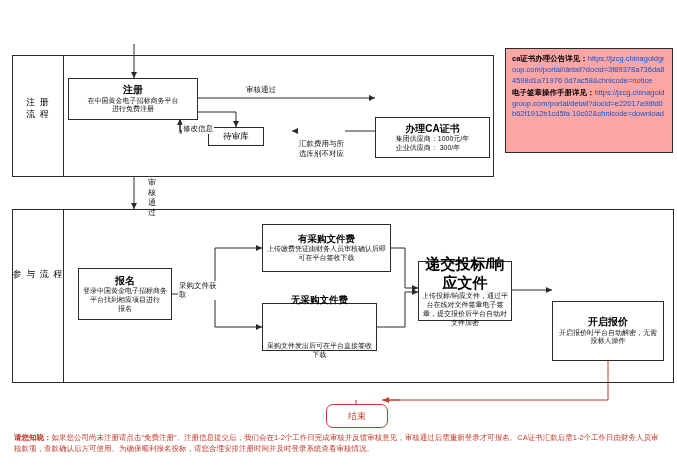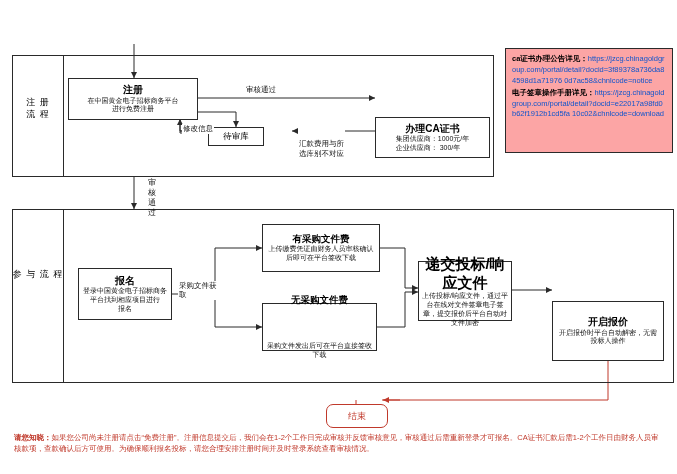--- a/index.html
+++ b/index.html
@@ -153,21 +153,21 @@
     <div class="sub" style="white-space:pre-line;text-align:left;">集团供应商：1000元/年
 企业供应商：      300/年</div>
   </div>
 
   <div class="box" style="left:78px;top:268px;width:94px;height:52px;">
     <div class="title" style="font-size:10px;">报名</div>
     <div class="sub" style="white-space:pre-line;">登录中国黄金电子招标商务平台找到相应项目进行
 报名</div>
   </div>
 
-  <div class="box" style="left:262px;top:224px;width:118px;height:48px;align-items:center;">
+  <div class="box" style="left:262px;top:224px;width:129px;height:48px;align-items:center;">
     <div class="title" style="font-size:9.5px;">有采购文件费</div>
     <div class="sub">上传缴费凭证由财务人员审核确认后即可在平台签收下载</div>
   </div>
 
   <div class="box" style="left:262px;top:303px;width:115px;height:48px;gap:36px;">
     <div class="title" style="font-size:9.5px;">无采购文件费</div>
     <div class="sub">采购文件发出后可在平台直接签收下载</div>
   </div>
 
   <div class="box" style="left:418px;top:261px;width:94px;height:60px;">

